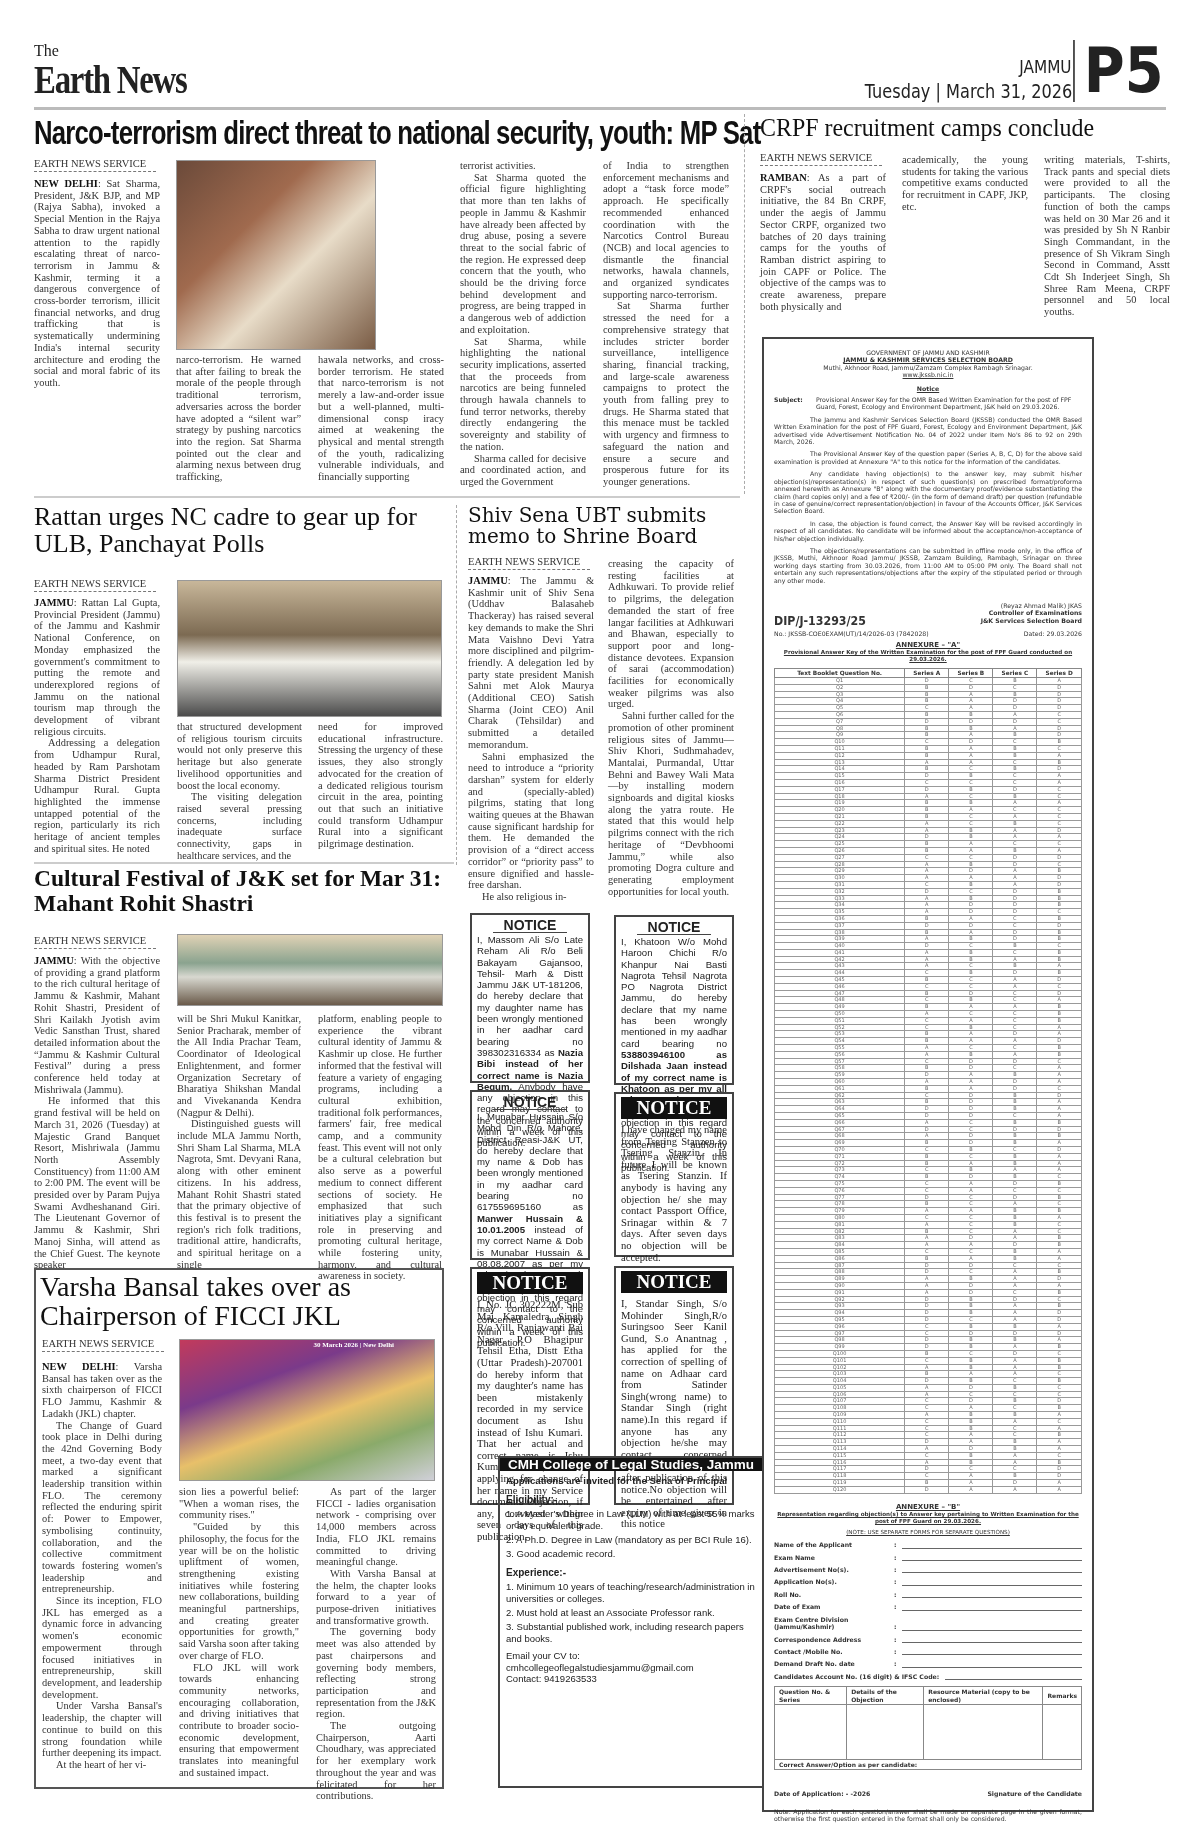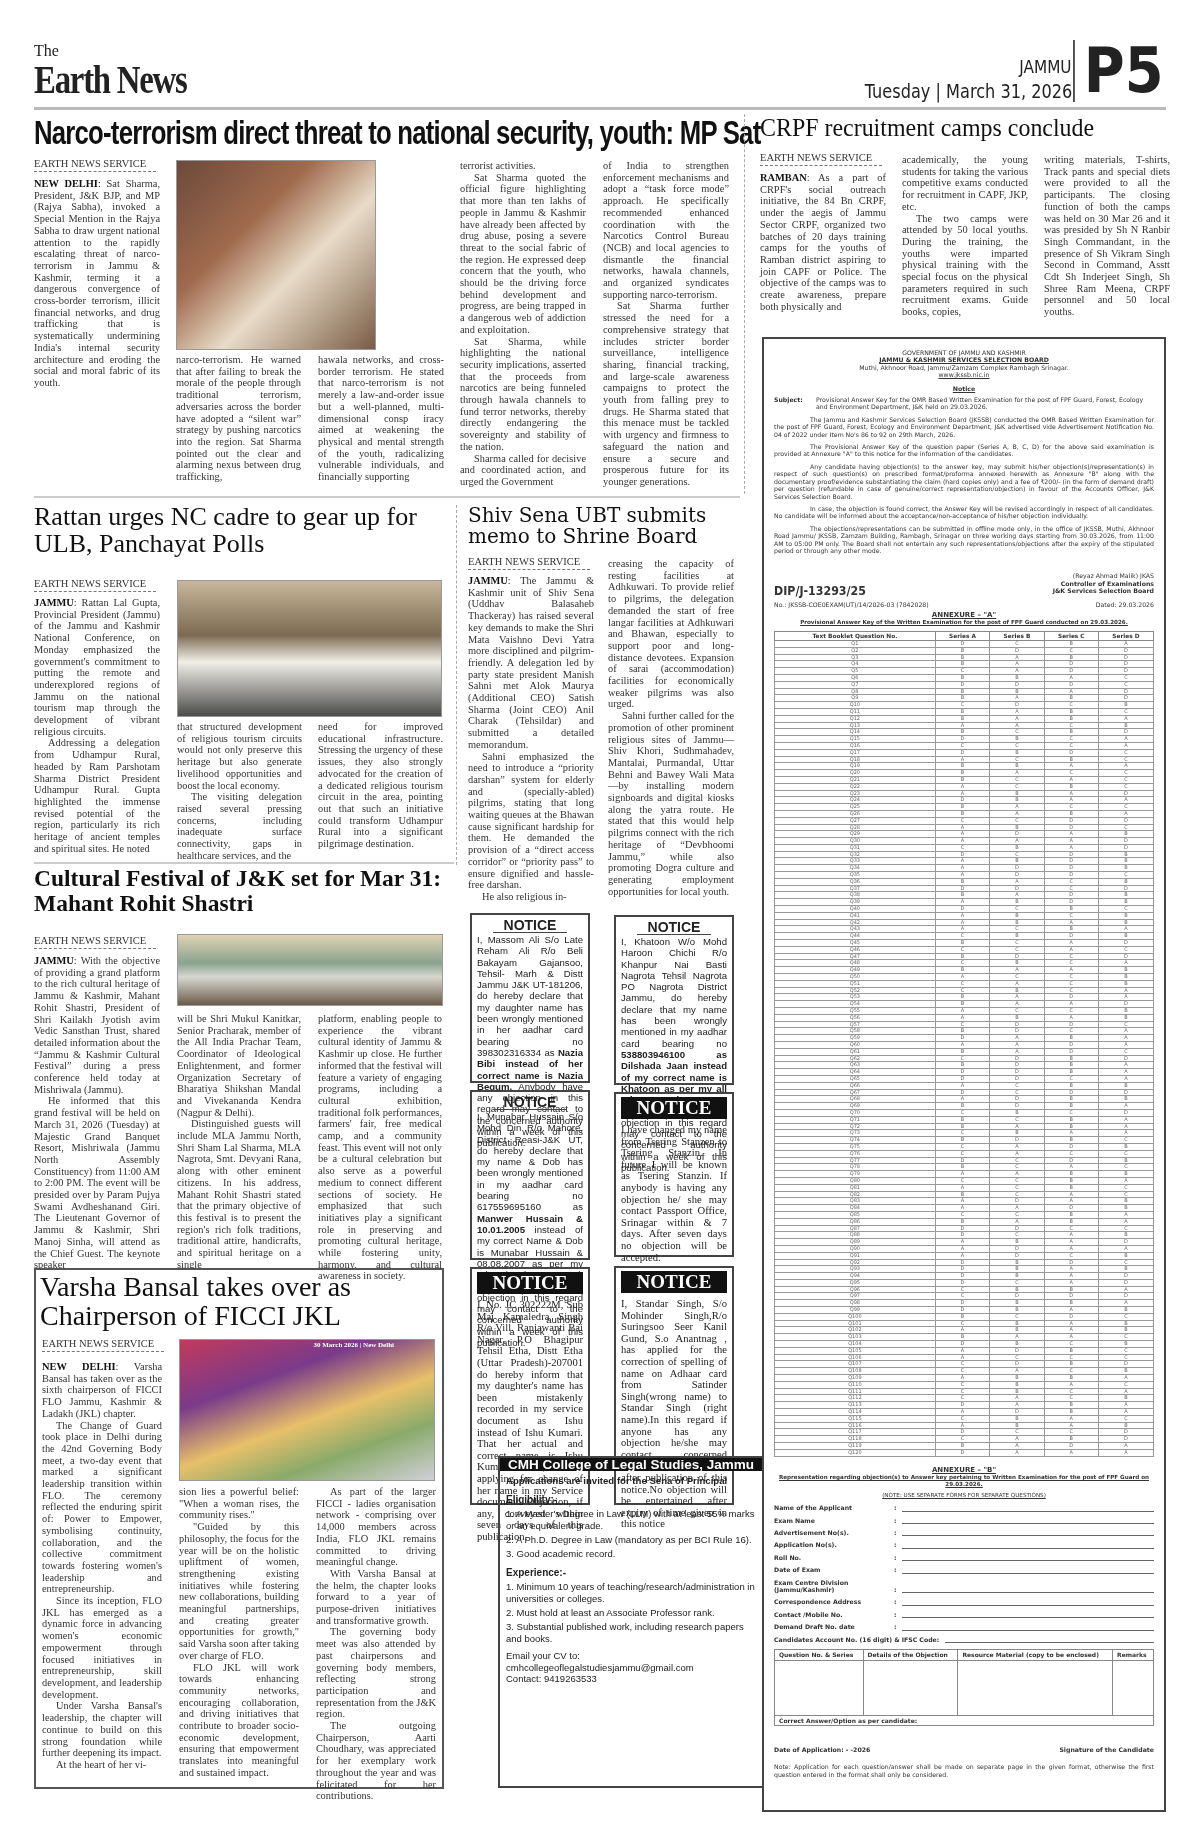--- a/index.html
+++ b/index.html
@@ -76,25 +76,24 @@
 </div>
 <div class="abs vsep" style="left:744px;top:114px;height:380px;"></div>
 
 <div class="abs hl" style="left:760px;top:114px;font-size:26px;font-family:'Liberation Serif',serif;white-space:nowrap;transform:scaleX(0.92);transform-origin:left;">CRPF recruitment camps conclude</div>
 <div class="abs service" style="left:760px;top:152px;">EARTH NEWS SERVICE</div>
 <div class="abs col" style="left:760px;top:172px;width:126px;">
   <p class="first"><b>RAMBAN</b><span>: As a part of CRPF's social outreach initiative, the 84 Bn CRPF, under the aegis of Jammu Sector CRPF, organized two batches of 20 days training camps for the youths of Ramban district aspiring to join CAPF or Police. The objective of the camps was to create awareness, prepare both physically and</span></p>
 </div>
 <div class="abs col" style="left:902px;top:154px;width:126px;">
   <p class="first">academically, the young students for taking the various competitive exams conducted for recruitment in CAPF, JKP, etc.</p>
-  <p>The two camps were attended by 50 local youths. During the training, the youths were imparted physical training with the special focus on the physical parameters required in such recruitment exams. Guide books, copies,</p>
 </div>
 <div class="abs col" style="left:1044px;top:154px;width:126px;">writing materials, T-shirts, Track pants and special diets were provided to all the participants. The closing function of both the camps was held on 30 Mar 26 and it was presided by Sh N Ranbir Singh Commandant, in the presence of Sh Vikram Singh Second in Command, Asstt Cdt Sh Inderjeet Singh, Sh Shree Ram Meena, CRPF personnel and 50 local youths.</div>
 
-<div class="abs jkssb" style="left:762px;top:337px;width:404px;height:1475px;">
+<div class="abs jkssb" style="left:762px;top:337px;width:332px;height:1475px;">
   <div class="c">GOVERNMENT OF JAMMU AND KASHMIR</div>
   <div class="c u">JAMMU &amp; KASHMIR SERVICES SELECTION BOARD</div>
   <div class="c">Muthi, Akhnoor Road, Jammu/Zamzam Complex Rambagh Srinagar.</div>
   <div class="c" style="text-decoration:underline;">www.jkssb.nic.in</div>
   <div class="c u" style="margin-top:6px;">Notice</div>
   <div style="display:flex;margin-top:4px;">
     <b style="width:42px;flex:none;">Subject:</b>
     <span>Provisional Answer Key for the OMR Based Written Examination for the post of FPF Guard, Forest, Ecology and Environment Department, J&amp;K held on 29.03.2026.</span>
   </div>
   <div class="para">The Jammu and Kashmir Services Selection Board (JKSSB) conducted the OMR Based Written Examination for the post of FPF Guard, Forest, Ecology and Environment Department, J&amp;K advertised vide Advertisement Notification No. 04 of 2022 under Item No's 86 to 92 on 29th March, 2026.</div>
@@ -1053,21 +1052,21 @@
   </div>
   <div style="margin-top:10px;text-align:justify;">Note: Application for each question/answer shall be made on separate page in the given format, otherwise the first question entered in the format shall only be considered.</div>
 </div>
 
 <div class="abs hsep" style="left:34px;top:496px;width:706px;"></div>
 
 <div class="abs hl" style="left:34px;top:503px;width:420px;font-size:26px;font-family:'Liberation Serif',serif;">Rattan urges NC cadre to gear up for ULB, Panchayat Polls</div>
 <div class="abs service" style="left:34px;top:578px;">EARTH NEWS SERVICE</div>
 <div class="abs col" style="left:34px;top:597px;width:126px;">
   <p class="first"><b>JAMMU</b><span>: Rattan Lal Gupta, Provincial President (Jammu) of the Jammu and Kashmir National Conference, on Monday emphasized the government's commitment to putting the remote and underexplored regions of Jammu on the national tourism map through the development of vibrant religious circuits.</span></p>
-  <p>Addressing a delegation from Udhampur Rural, headed by Ram Parshotam Sharma District President Udhampur Rural. Gupta highlighted the immense revised potential of the region, particularly its rich heritage of ancient temples and spiritual sites. He noted</p>
+  <p>Addressing a delegation from Udhampur Rural, headed by Ram Parshotam Sharma District President Udhampur Rural. Gupta highlighted the immense untapped potential of the region, particularly its rich heritage of ancient temples and spiritual sites. He noted</p>
 </div>
 <div class="abs photo2" style="left:177px;top:580px;width:265px;height:137px;"></div>
 <div class="abs col" style="left:177px;top:721px;width:125px;">
   <p class="first">that structured development of religious tourism circuits would not only preserve this heritage but also generate livelihood opportunities and boost the local economy.</p>
   <p>The visiting delegation raised several pressing concerns, including inadequate surface connectivity, gaps in healthcare services, and the</p>
 </div>
 <div class="abs col" style="left:318px;top:721px;width:125px;">need for improved educational infrastructure. Stressing the urgency of these issues, they also strongly advocated for the creation of a dedicated religious tourism circuit in the area, pointing out that such an initiative could transform Udhampur Rural into a significant pilgrimage destination.</div>
 <div class="abs vsep" style="left:456px;top:505px;height:360px;"></div>
 
 <div class="abs hl" style="left:468px;top:505px;width:272px;font-size:20px;">Shiv Sena UBT submits memo to Shrine Board</div>

